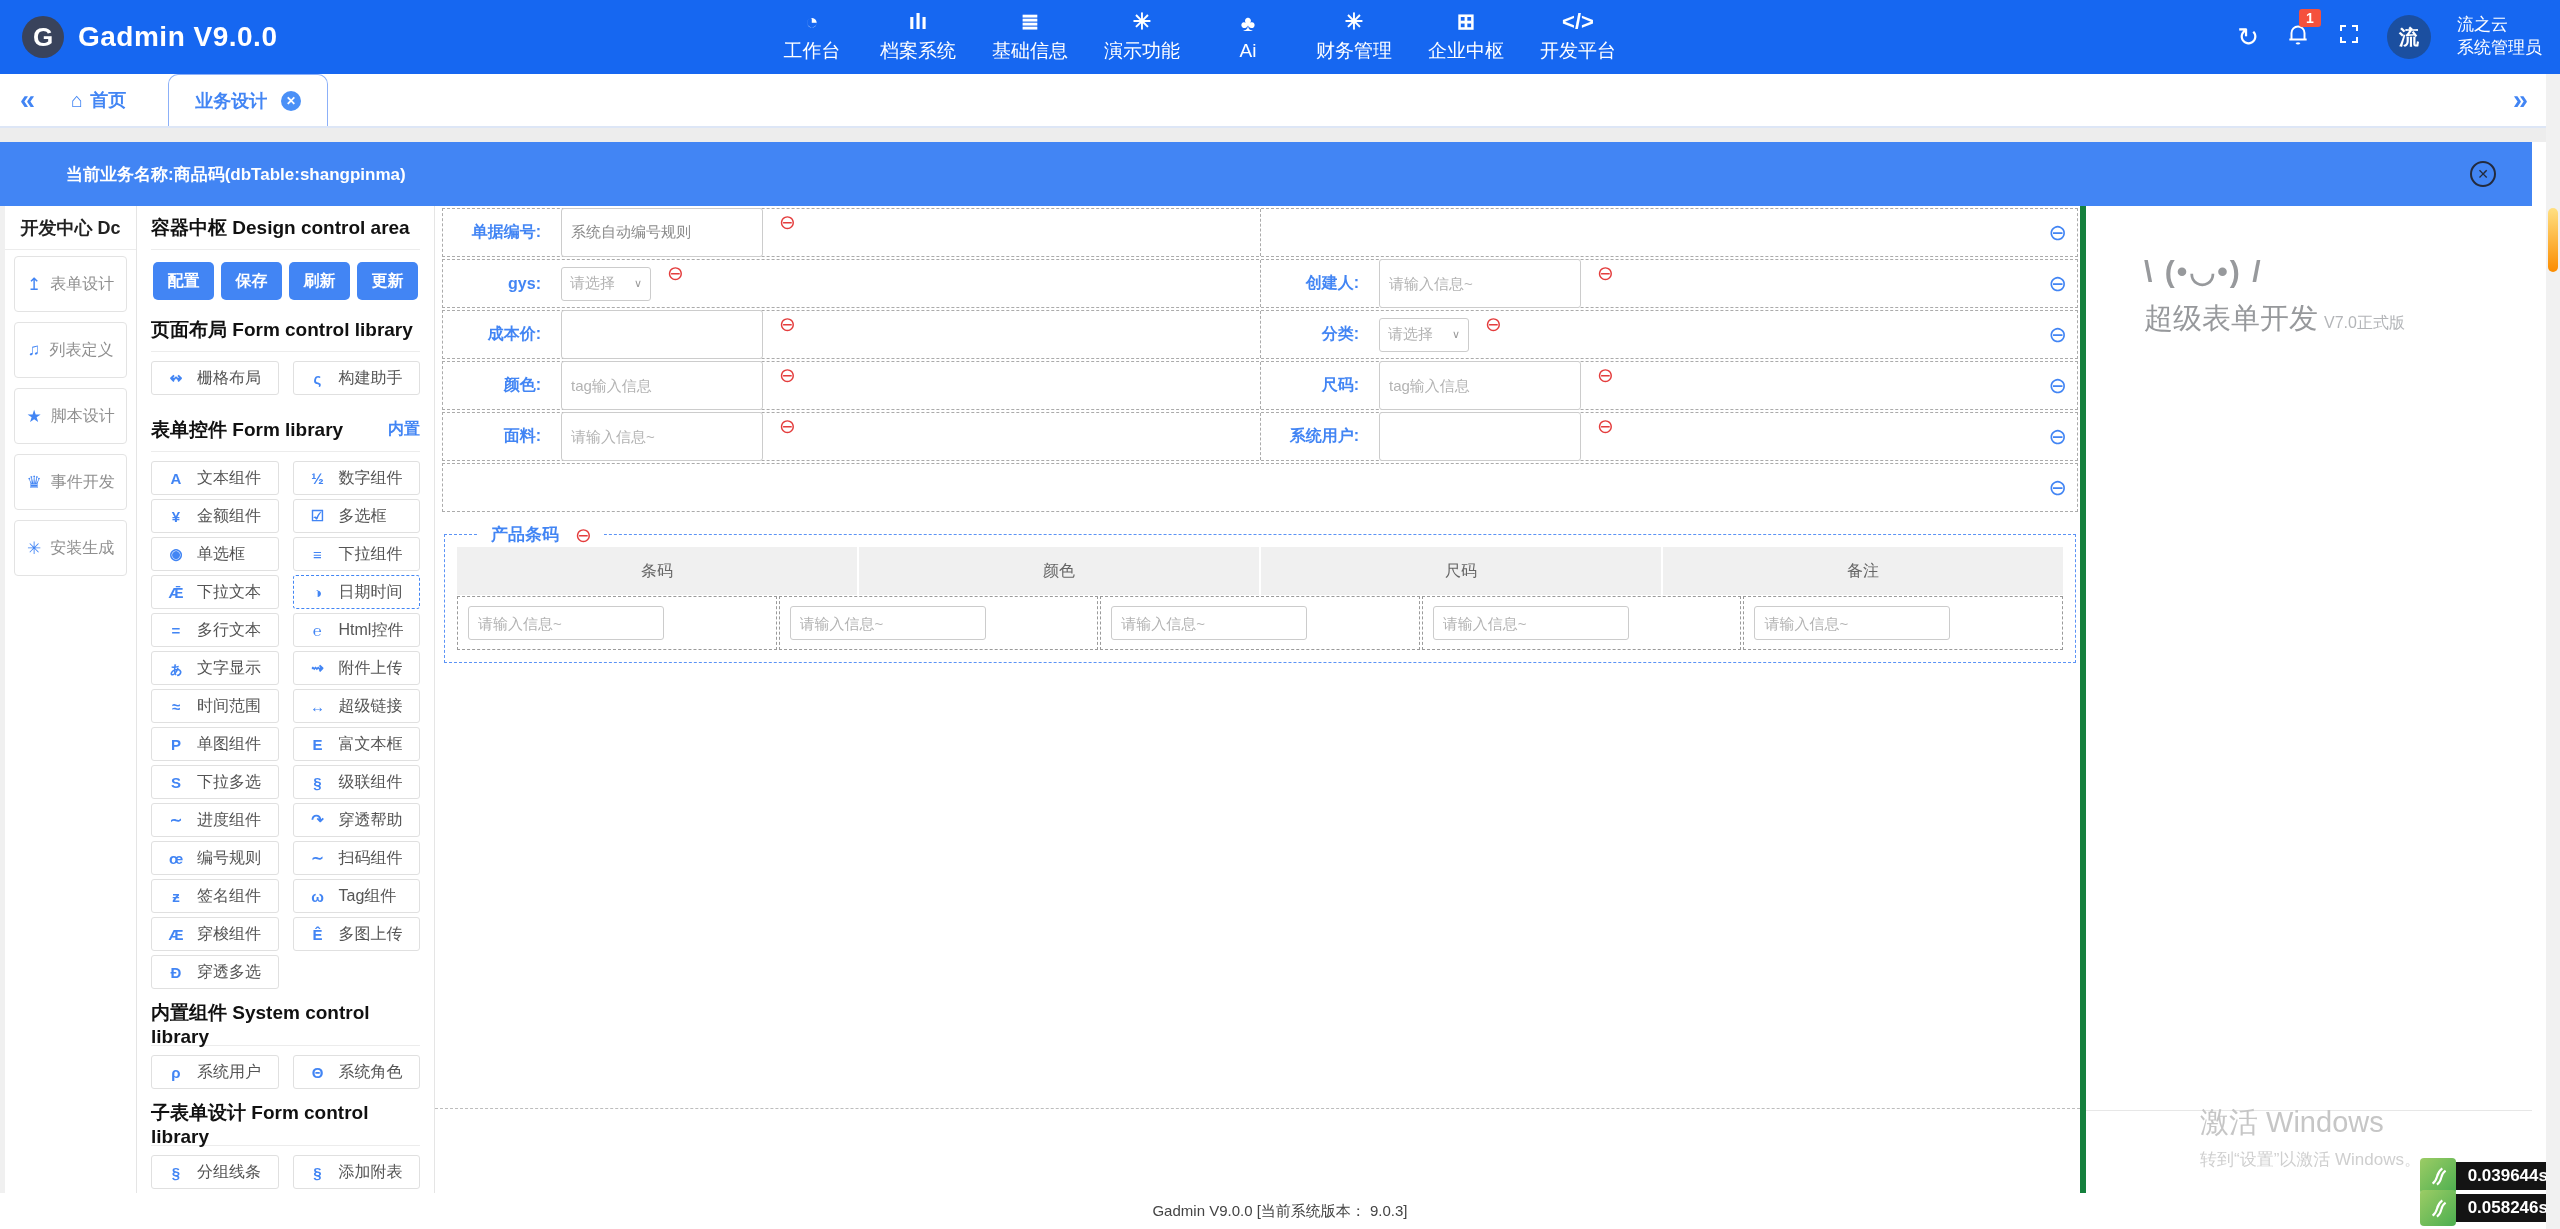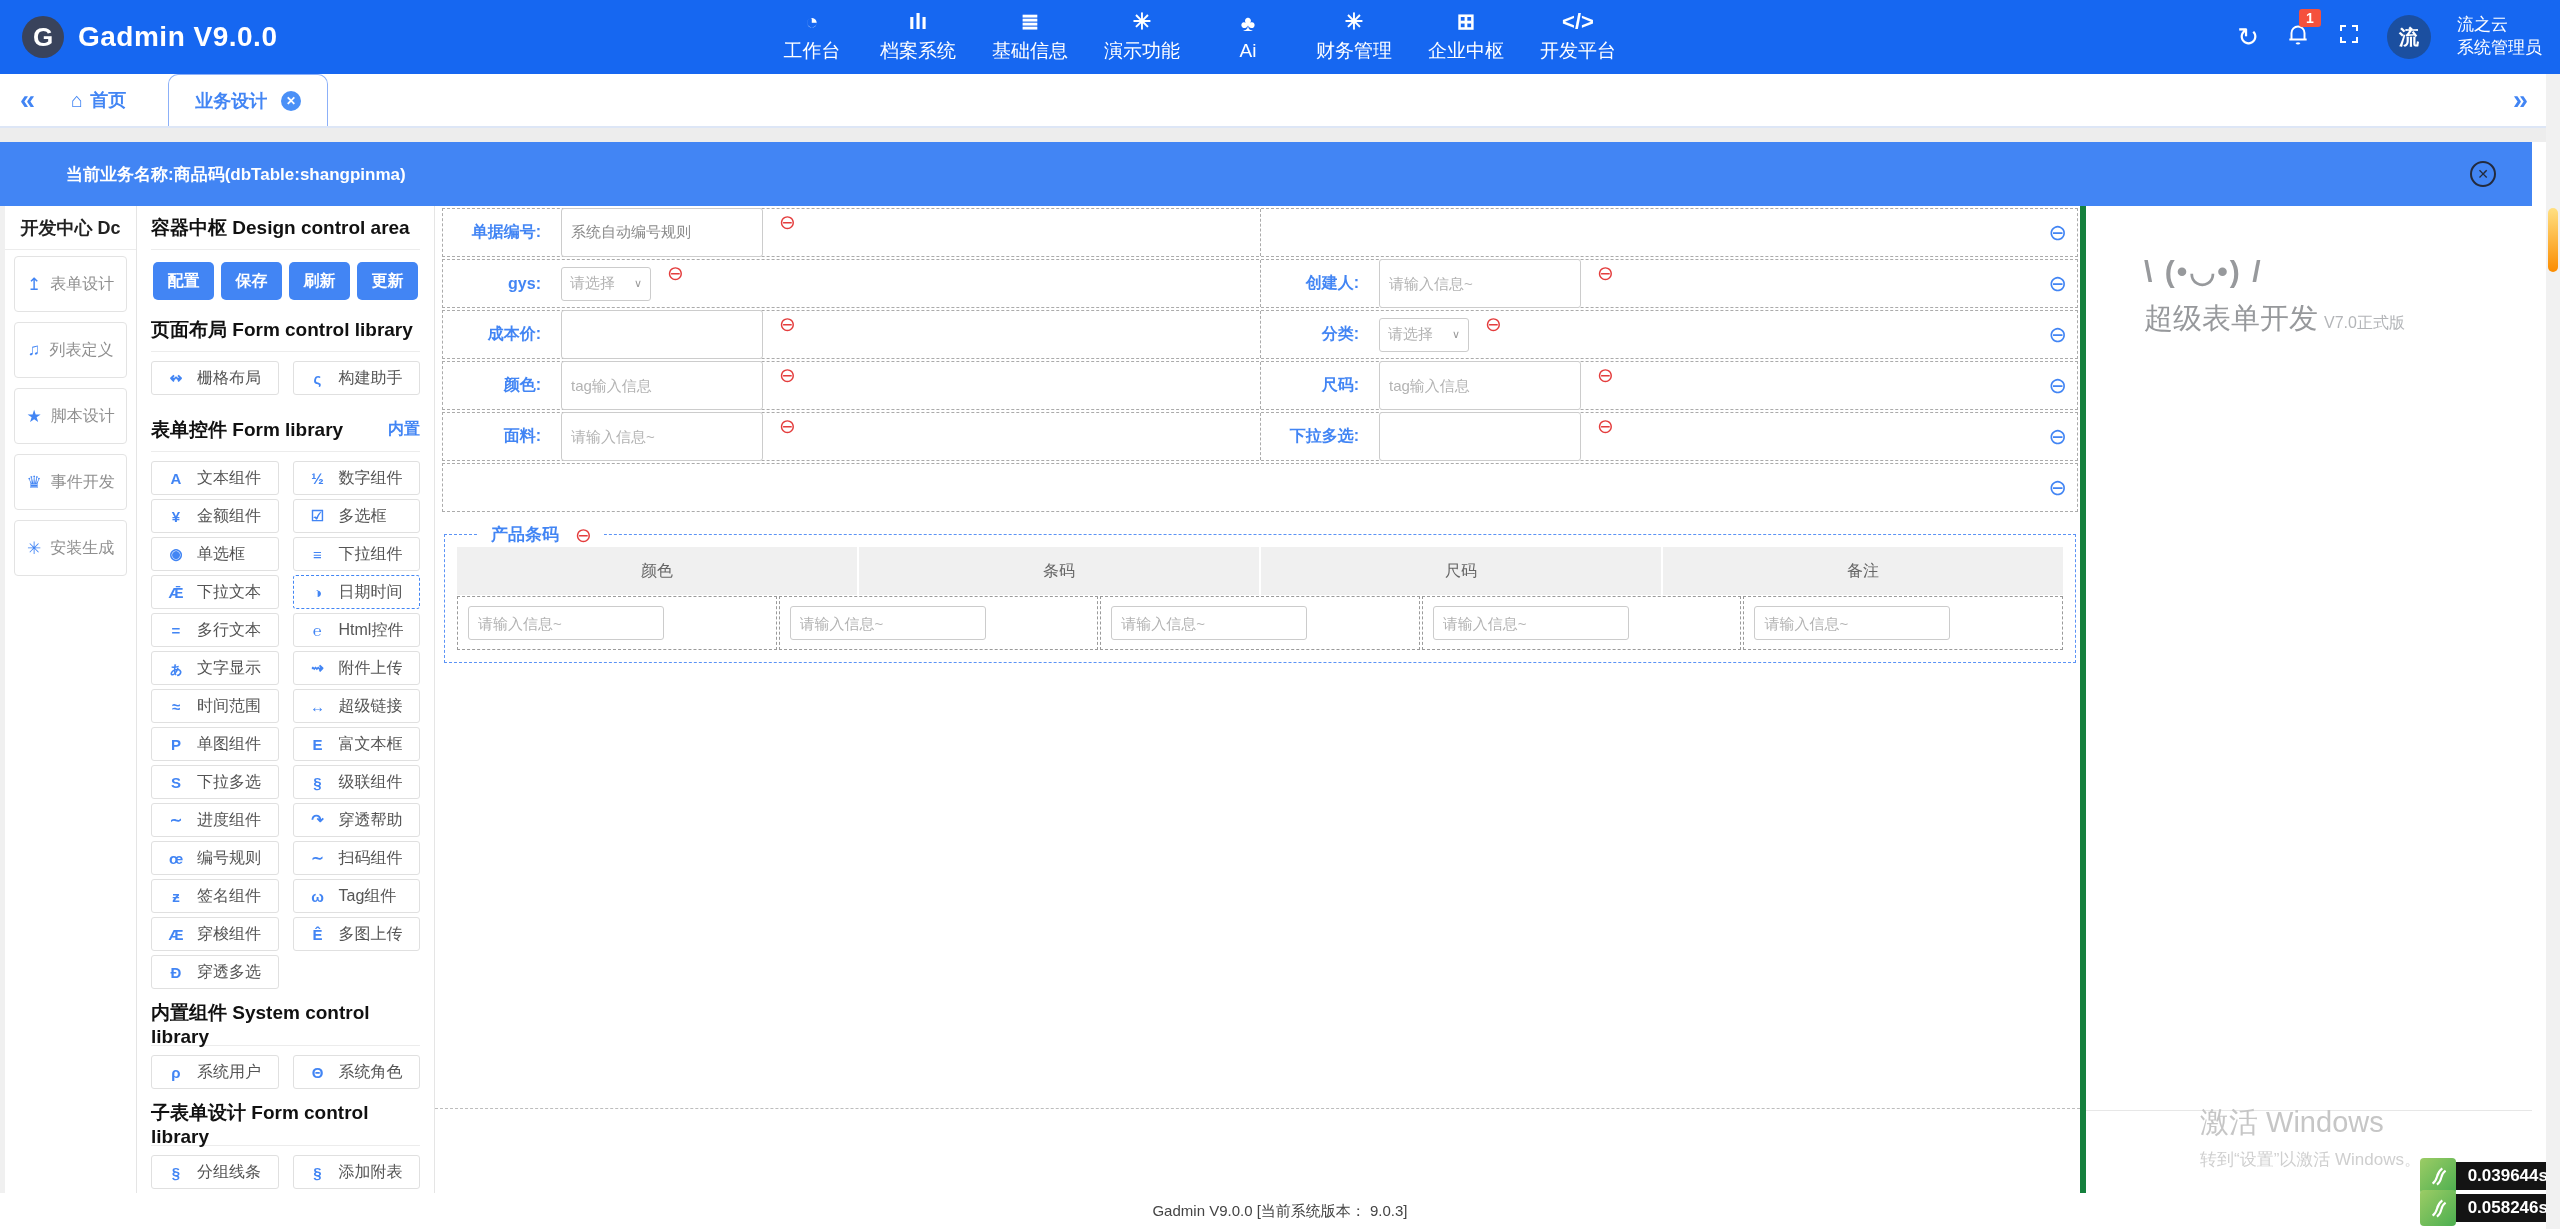--- a/index.html
+++ b/index.html
@@ -435,39 +435,39 @@
             </div>
             <span class="minus-blue">⊖</span>
           </div>
           <div class="form-row">
             <div class="cell-left">
               <span class="f-label">面料:</span>
               <input class="f-input" placeholder="请输入信息~" style="">
               <span class="minus-red">⊖</span>
             </div>
             <div class="cell-right">
-              <span class="f-label">下拉多选:</span>
+              <span class="f-label">系统用户:</span>
               <input class="f-input" style="">
               <span class="minus-red">⊖</span>
             </div>
             <span class="minus-blue">⊖</span>
           </div>
           <div class="form-row">
             <span class="minus-blue">⊖</span>
           </div>
         </div>
 
       <div class="subform">
         <div class="sub-legend">
           <span class="sub-title">产品条码</span>
           <span class="sub-minus">⊖</span>
         </div>
         <div class="sub-head" id="sub-head">
+            <div class="sub-hcell">条码</div>
             <div class="sub-hcell">颜色</div>
-            <div class="sub-hcell">条码</div>
             <div class="sub-hcell">尺码</div>
             <div class="sub-hcell">备注</div>
           </div>
         <div class="sub-body" id="sub-body">
             <div class="sub-bcell">
               <input class="sub-input" placeholder="请输入信息~" style="">
             </div>
             <div class="sub-bcell">
               <input class="sub-input" placeholder="请输入信息~" style="">
             </div>

